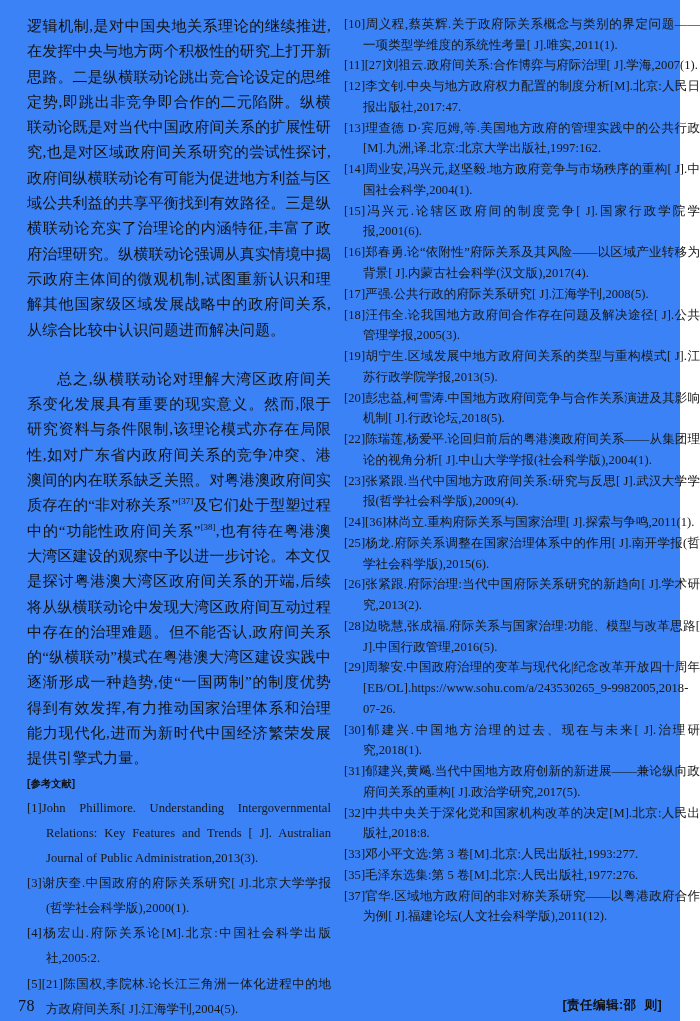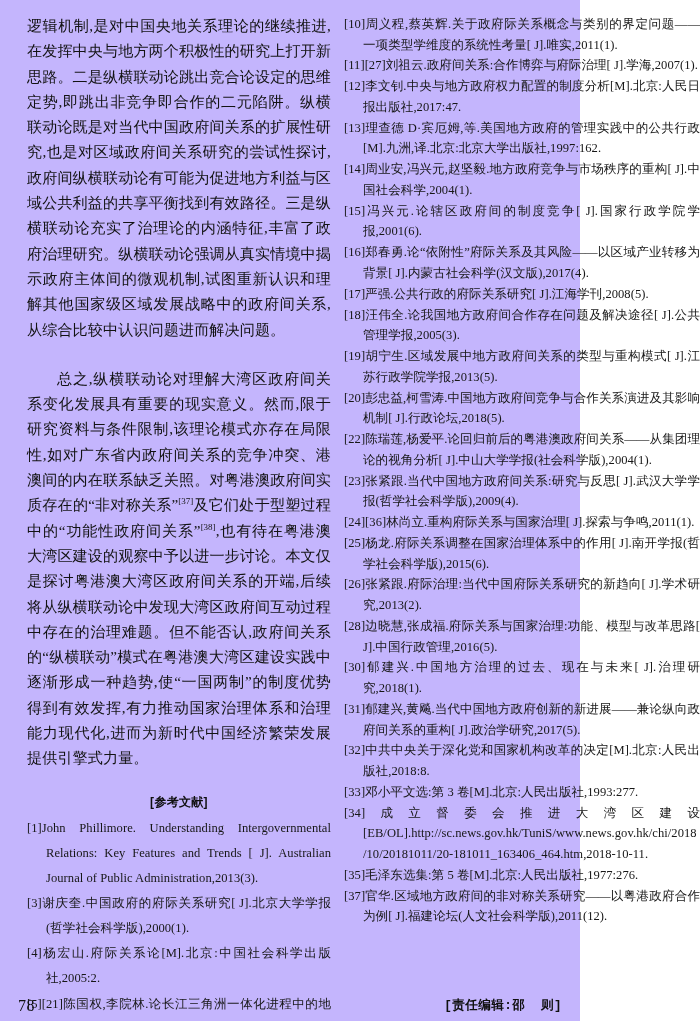--- a/index.html
+++ b/index.html
@@ -11,23 +11,23 @@
     width: 700px;
     height: 1021px;
     position: relative;
     font-family: "Liberation Serif", "DejaVu Serif", serif;
     color: #141414;
     overflow: hidden;
   }
   .page {
     position: absolute;
     inset: 0;
-    width: 580px;
+    width: 680px;
     height: 1021px;
-    background: #c4b5fd;
+    background: #3b82f6;
   }
   .columns {
     position: absolute;
     top: 14px;
     left: 0;
     width: 700px;
     height: 990px;
     display: flex;
     flex-direction: row;
   }
@@ -66,25 +66,24 @@
   }
   sup.ref {
     font-size: 9px;
     vertical-align: super;
     line-height: 0;
     letter-spacing: 0;
   }
 
   
   .ref-heading {
-    text-align: center;
-    font-size: 12px;
+    font-size: 10px;
     font-weight: bold;
     font-family: "Liberation Sans", "DejaVu Sans", sans-serif;
-    margin: 22px 0 5px 0;
+    margin: 5px 0 5px 0;
     letter-spacing: 0.3px;
     color: #0f0f0f;
   }
 
   
   .ref-list {
     list-style: none;
     margin: 0;
     padding: 0;
   }
@@ -114,21 +113,21 @@
     color: #101010;
     letter-spacing: 0.4px;
     margin-top: 8px;
   }
   .editor-note {
     position: absolute;
     right: 18px;
     bottom: 7px;
     font-size: 12.6px;
     font-weight: bold;
-    font-family: Liberation Mono, monospace;
+    font-family: Liberation Sans, sans-serif;
     color: #101010;
     letter-spacing: 0.4px;
     white-space: pre;
   }
 </style>
 </head>
 <body>
 
 <div class="page">
   <div class="columns">
@@ -165,25 +164,25 @@
         <li class="ref-item">[17]严强.公共行政的府际关系研究[ J].江海学刊,2008(5).</li>
         <li class="ref-item">[18]汪伟全.论我国地方政府间合作存在问题及解决途径[ J].公共管理学报,2005(3).</li>
         <li class="ref-item">[19]胡宁生.区域发展中地方政府间关系的类型与重构模式[ J].江苏行政学院学报,2013(5).</li>
         <li class="ref-item">[20]彭忠益,柯雪涛.中国地方政府间竞争与合作关系演进及其影响机制[ J].行政论坛,2018(5).</li>
         <li class="ref-item">[22]陈瑞莲,杨爱平.论回归前后的粤港澳政府间关系——从集团理论的视角分析[ J].中山大学学报(社会科学版),2004(1).</li>
         <li class="ref-item">[23]张紧跟.当代中国地方政府间关系:研究与反思[ J].武汉大学学报(哲学社会科学版),2009(4).</li>
         <li class="ref-item">[24][36]林尚立.重构府际关系与国家治理[ J].探索与争鸣,2011(1).</li>
         <li class="ref-item">[25]杨龙.府际关系调整在国家治理体系中的作用[ J].南开学报(哲学社会科学版),2015(6).</li>
         <li class="ref-item">[26]张紧跟.府际治理:当代中国府际关系研究的新趋向[ J].学术研究,2013(2).</li>
         <li class="ref-item">[28]边晓慧,张成福.府际关系与国家治理:功能、模型与改革思路[ J].中国行政管理,2016(5).</li>
+        <li class="ref-item">[29]周黎安.中国政府治理的变革与现代化|纪念改革开放四十周年[EB/OL].https://www.sohu.com/a/243530265_9-9982005,2018-07-26.</li>
         <li class="ref-item">[30]郁建兴.中国地方治理的过去、现在与未来[ J].治理研究,2018(1).</li>
         <li class="ref-item">[31]郁建兴,黄飚.当代中国地方政府创新的新进展——兼论纵向政府间关系的重构[ J].政治学研究,2017(5).</li>
         <li class="ref-item">[32]中共中央关于深化党和国家机构改革的决定[M].北京:人民出版社,2018:8.</li>
         <li class="ref-item">[33]邓小平文选:第 3 卷[M].北京:人民出版社,1993:277.</li>
-        <li class="ref-item">[34]成立督委会推进大湾区建设[EB/OL].http://sc.news.gov.hk/TuniS/www.news.gov.hk/chi/2018/10/20181011/20-181011_163406_464.htm,2018-10-11.</li>
         <li class="ref-item">[35]毛泽东选集:第 5 卷[M].北京:人民出版社,1977:276.</li>
         <li class="ref-item">[37]官华.区域地方政府间的非对称关系研究——以粤港政府合作为例[ J].福建论坛(人文社会科学版),2011(12).</li>
 
       </ul>
     </div>
 
   </div>
 
   <div class="page-number">78</div>
 

